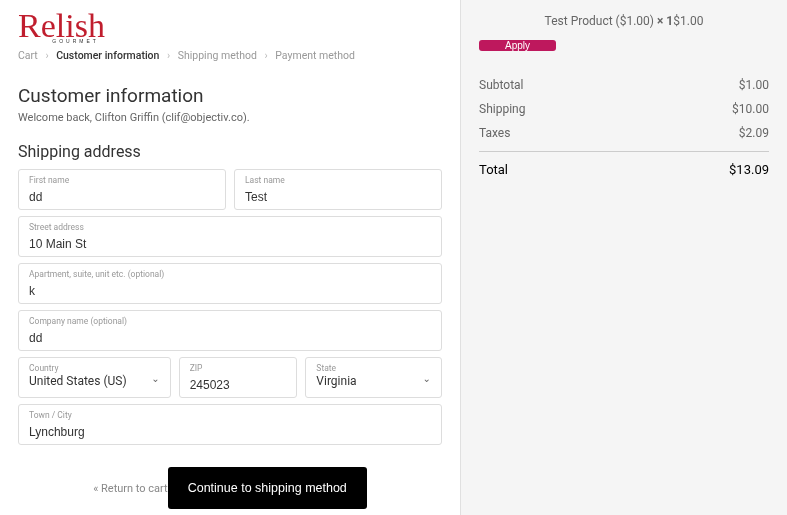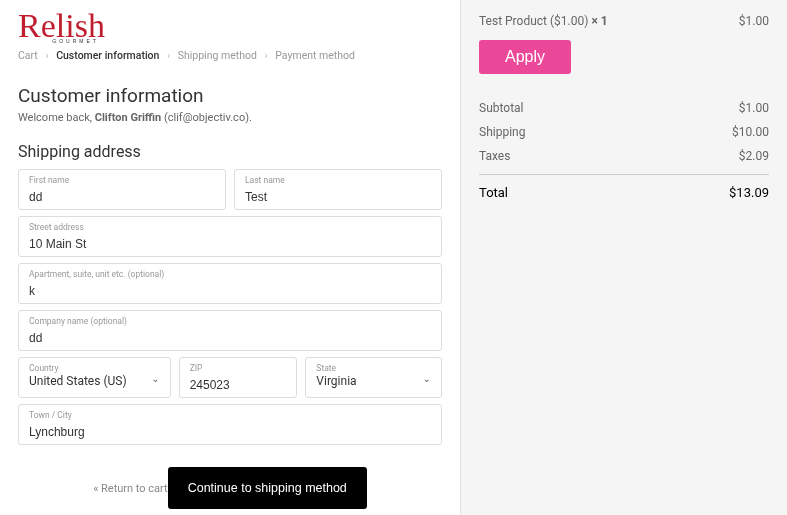--- a/index.html
+++ b/index.html
@@ -7,37 +7,37 @@
     .main { flex: 0 0 460px; padding: 12px 18px 18px 18px; }
     .side { flex: 1; background: #f5f5f5; padding: 14px 18px; border-left: 1px solid #e0e0e0; }
     .logo { font-family: "Brush Script MT", cursive; font-size: 34px; color: #c01e2e; line-height: 0.8; position: relative; display: inline-block; margin-bottom: 6px; }
     .logo-sub { font-family: sans-serif; font-size: 5px; letter-spacing: 3px; color: #333; position: absolute; right: 6px; bottom: -4px; font-style: normal; }
     .crumbs { font-size: 10.5px; color: #999; margin: 4px 0 22px 0; }
     .crumbs span.active { color: #333; font-weight: 500; }
     .crumbs .sep { margin: 0 5px; color: #bbb; }
     .crumbs a { color: #999; text-decoration: none; }
     h2.heading { font-size: 19px; font-weight: 400; color: #333; margin-bottom: 4px; }
     .welcome { font-size: 11px; color: #666; margin-bottom: 18px; }
-    .welcome strong { font-weight: 700; }
+    .welcome strong { font-weight: 400; }
     h3.subhead { font-size: 16px; font-weight: 400; color: #333; margin-bottom: 8px; }
     .row { display: flex; gap: 8px; margin-bottom: 6px; }
     .field { border: 1px solid #ddd; border-radius: 3px; padding: 5px 10px 4px 10px; flex: 1; background: #fff; }
     .field label { display: block; font-size: 8.5px; color: #999; margin-bottom: 1px; }
     .field .val { font-size: 12px; color: #333; border: none; outline: none; width: 100%; background: transparent; padding: 0; }
     .field.sel { position: relative; }
     .chev { position: absolute; right: 10px; top: 50%; transform: translateY(-50%); pointer-events: none; font-size: 10px; color: #666; }
     .foot { display: flex; justify-content: center; align-items: center; margin-top: 22px; }
     .return { font-size: 11px; color: #888; text-decoration: none; }
     .btn-continue { background: #000; color: #fff; border: none; padding: 14px 20px; font-size: 12.5px; border-radius: 3px; cursor: pointer; }
     
-    .prod { display: flex; justify-content: space-between; font-size: 12px; color: #666; margin-bottom: 12px; }
+    .prod { display: flex; justify-content: center; font-size: 12px; color: #666; margin-bottom: 12px; }
     .prod-name { color: #666; }
     .coupon-row { display: flex; gap: 8px; margin-bottom: 22px; }
     .coupon-input { flex: 1; background: #fff; border: 1px solid #ddd; border-radius: 3px; padding: 9px 10px; font-size: 12px; color: #333; outline: none; }
-    .btn-apply { background: #ec4899; color: #fff; border: none; padding: 8px 26px; border-radius: 3px; font-size: 16px; cursor: pointer; }
+    .btn-apply { background: #be185d; color: #fff; border: none; padding: 0 26px; border-radius: 3px; font-size: 10px; cursor: pointer; }
     .line { display: flex; justify-content: space-between; font-size: 12px; color: #666; padding: 5px 0; }
     .total-line { display: flex; justify-content: space-between; font-size: 13px; color: #000; font-weight: 400; padding-top: 10px; margin-top: 6px; border-top: 1px solid #ccc; }
     .narrow { flex: 0 0 36%; }
     .mid { flex: 0 0 28%; }
   </style>
 </head>
 <body>
 
 <div class="main">
   <div class="logo">

